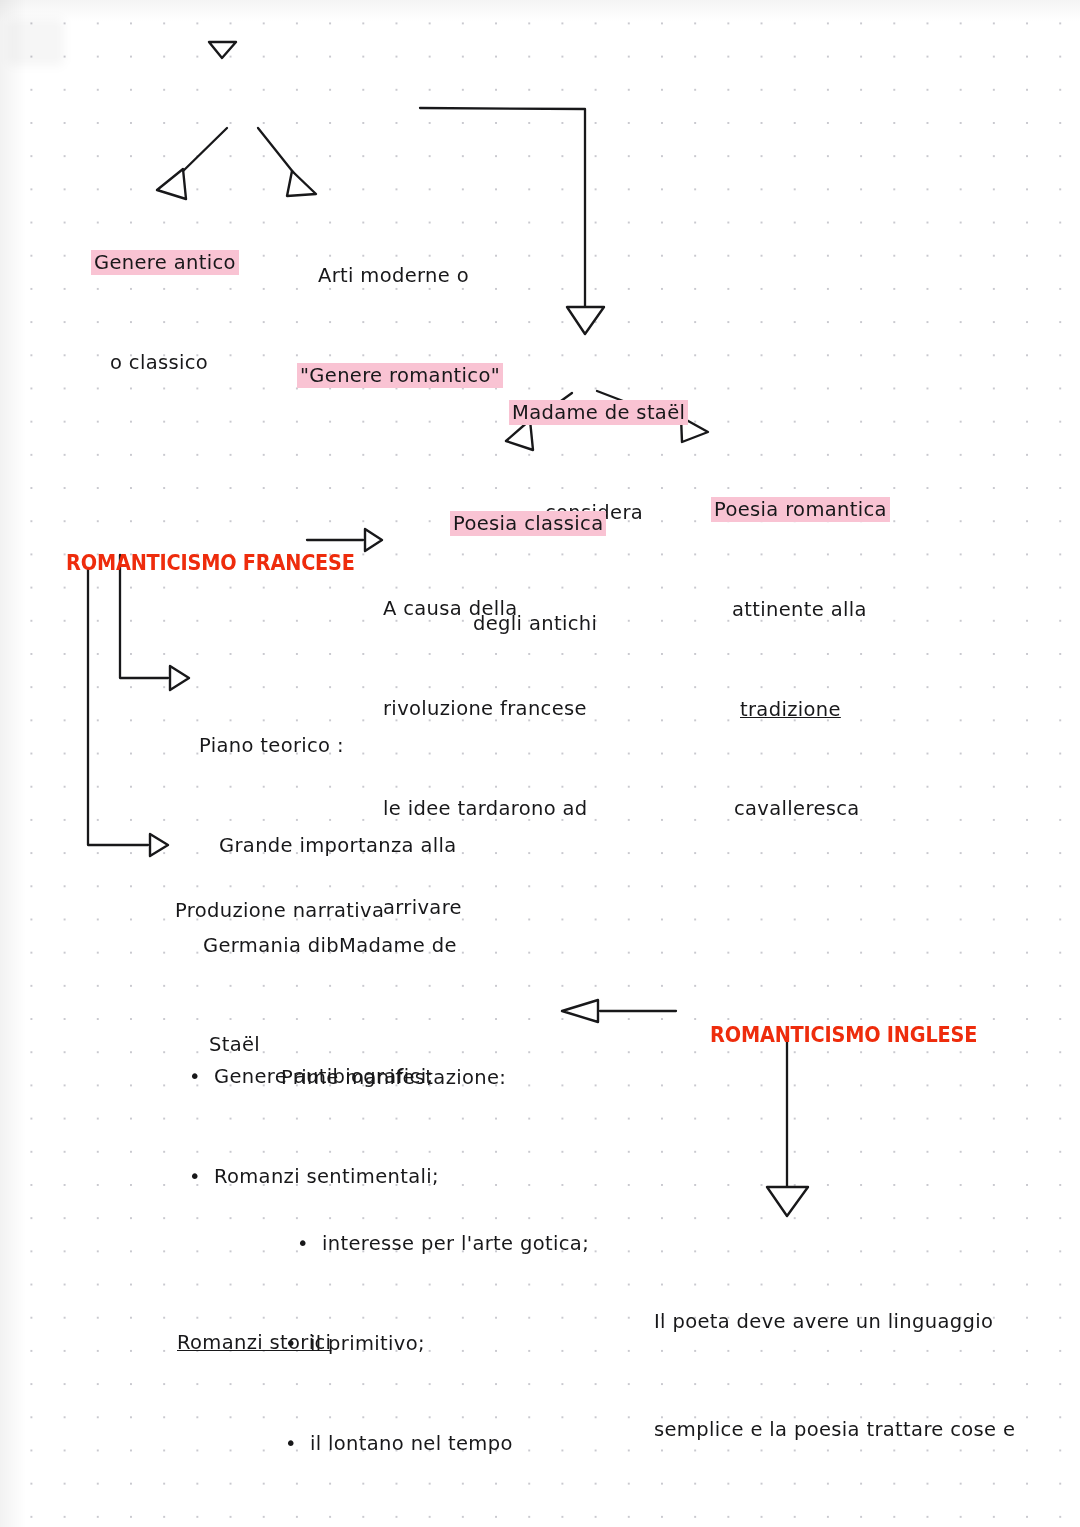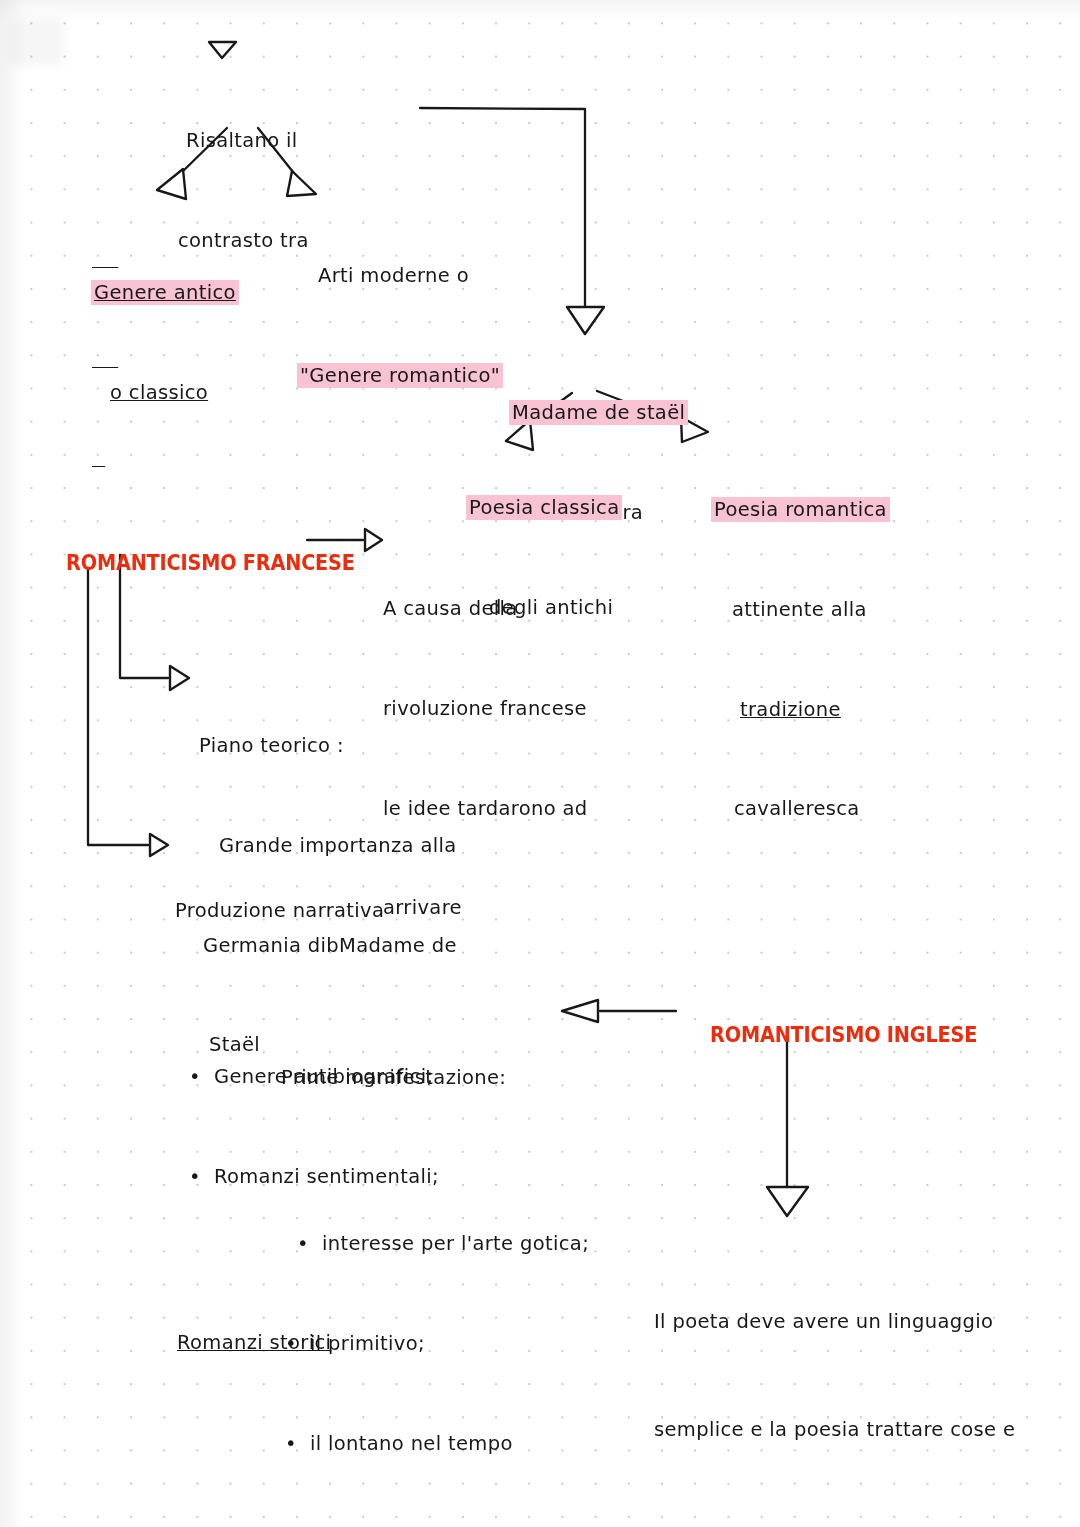--- a/index.html
+++ b/index.html
@@ -122,41 +122,37 @@
       <path d="M 150 834 L 168 845 L 150 856 Z" fill="#ffffff" stroke-width="2.4"></path>
 
       <path d="M 676 1011 L 600 1011"></path>
       <path d="M 598 1000 L 598 1022 L 562 1011 Z" fill="#ffffff" stroke-width="2.4"></path>
 
       <path d="M 787 1030 L 787 1188"></path>
       <path d="M 767 1187 L 808 1187 L 787 1216 Z" fill="#ffffff" stroke-width="2.4"></path>
     </g>
   </svg>
 
-  <div class="node" style="left:186px; top:58px;">
-    <span class="ln">Risaltano il</span>
-    <span class="ln" style="margin-left:-8px;">contrasto tra</span>
-  </div>
-
-  <div class="node" style="left:92px; top:210px;text-decoration:underline;">
+
+  <div class="node" style="left:92px; top:180px;">
     <span class="ln"><span class="hl">Genere antico</span></span>
     <span class="ln" style="margin-left:18px;">o classico</span>
   </div>
 
   <div class="node" style="left:318px; top:193px;">
     <span class="ln">Arti moderne o</span>
     <span class="ln" style="margin-left:-20px;"><span class="hl">"Genere romantico"</span></span>
   </div>
 
   <div class="node" style="left:510px; top:330px;">
     <span class="ln"><span class="hl">Madame de staël</span></span>
     <span class="ln" style="margin-left:35px;">considera</span>
   </div>
 
-  <div class="node" style="left:451px; top:425px;margin-left:16px;">
+  <div class="node" style="left:451px; top:441px;">
     <span class="ln"><span class="hl">Poesia classica</span></span>
     <span class="ln" style="margin-left:22px;">degli antichi</span>
   </div>
 
   <div class="node" style="left:712px; top:427px;">
     <span class="ln"><span class="hl">Poesia romantica</span></span>
     <span class="ln" style="margin-left:20px;">attinente alla</span>
     <span class="ln" style="margin-left:28px;text-decoration:underline;">tradizione</span>
     <span class="ln" style="margin-left:22px;">cavalleresca</span>
   </div>

